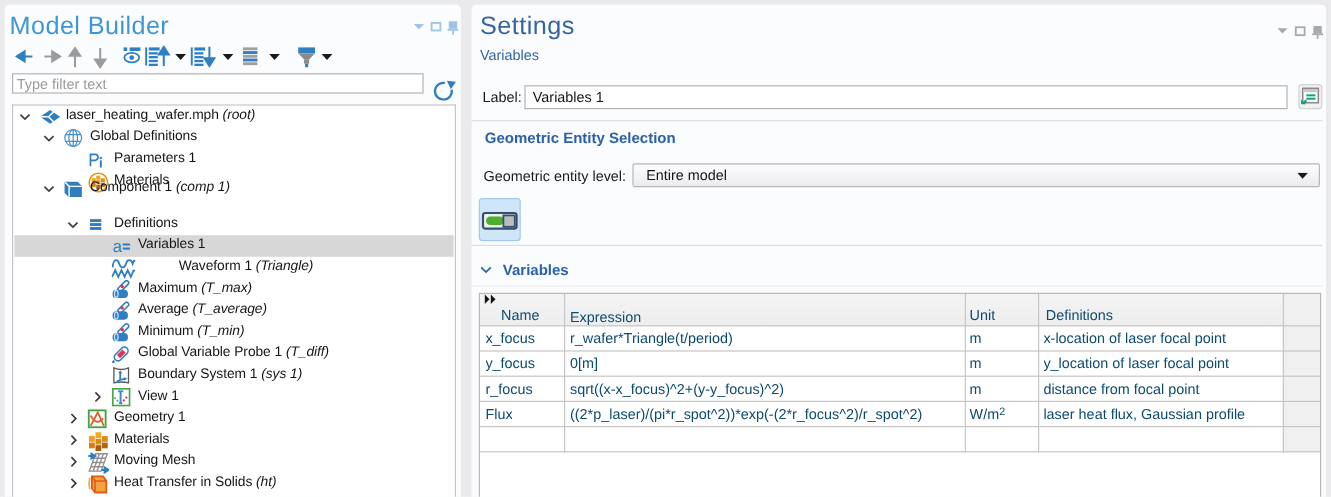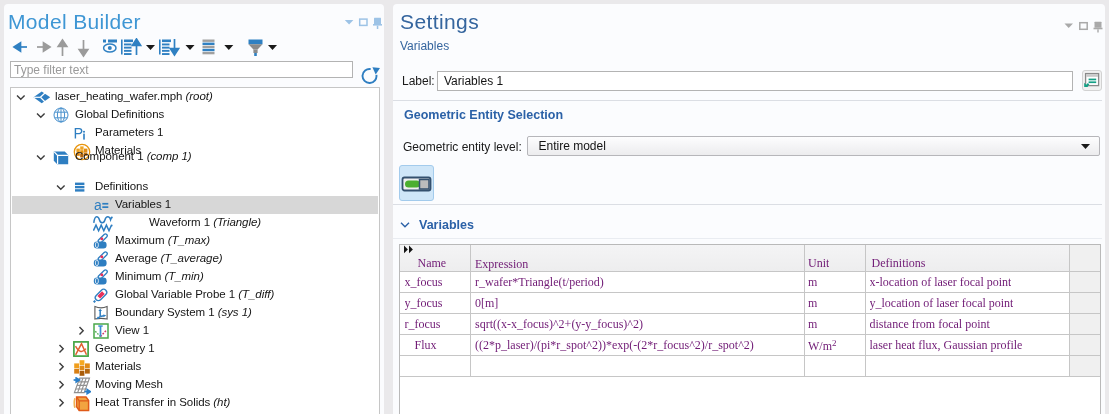--- a/index.html
+++ b/index.html
@@ -7,21 +7,21 @@
   .panel { position:absolute; top:4px; bottom:-4px; background:#fbfcfe; border-radius:4px 4px 0 0; }
   #lp { left:4px; width:380px; }
   #rp { left:393px; width:712px; border-radius:4px 4px 0 0; }
   .abs { position:absolute; }
   .t12 { font-size:12px; color:#1a1a1a; white-space:nowrap; }
   .title { font-size:20px; white-space:nowrap; }
   .treerow { position:absolute; left:1px; right:1px; height:18px; }
   .trtext { position:absolute; top:0; line-height:17.5px; font-size:11.5px; letter-spacing:-0.05px; color:#151515; white-space:nowrap; }
   .icon { position:absolute; }
   .hdrline { position:absolute; left:0; width:709px; height:1px; background:#dbdee4; }
-  .cell { position:absolute; overflow:hidden; font-size:12px; color:#701a75; white-space:nowrap;font-family:Liberation Serif, serif; }
+  .cell { position:absolute; overflow:hidden; font-size:12px; color:#0c4a6e; white-space:nowrap; }
 </style></head>
 <body>
 
 <div class="panel" id="lp">
   <div class="abs title" style="left:4px; top:6px; color:#3e96d4; font-size:21px; letter-spacing:0.35px;">Model Builder</div>
 
   <svg class="abs" style="left:340px; top:13px;" width="40" height="13" viewBox="0 0 40 13">
     <polygon points="0.8,3 9.4,3 5.1,7.4" fill="#9dc3e6"></polygon>
     <rect x="15.7" y="2.1" width="7.3" height="6.3" fill="none" stroke="#9dc3e6" stroke-width="1.5"></rect>
     <g fill="#9dc3e6">
@@ -467,18 +467,18 @@
       <div class="cell" style="left:408px; top:30px;">m</div>
       <div class="cell" style="left:469.5px; top:30px;">x-location of laser focal point</div>
       <div class="cell" style="left:4.5px; top:51px;">y_focus</div>
       <div class="cell" style="left:75px; top:51px;">0[m]</div>
       <div class="cell" style="left:408px; top:51px;">m</div>
       <div class="cell" style="left:469.5px; top:51px;">y_location of laser focal point</div>
       <div class="cell" style="left:4.5px; top:72px;">r_focus</div>
       <div class="cell" style="left:75px; top:72px;">sqrt((x-x_focus)^2+(y-y_focus)^2)</div>
       <div class="cell" style="left:408px; top:72px;">m</div>
       <div class="cell" style="left:469.5px; top:72px;">distance from focal point</div>
-      <div class="cell" style="left:4.5px; top:93px;margin-left:10px;">Flux</div>
+      <div class="cell" style="left:4.5px; top:93px;">Flux</div>
       <div class="cell" style="left:75px; top:93px;">((2*p_laser)/(pi*r_spot^2))*exp(-(2*r_focus^2)/r_spot^2)</div>
       <div class="cell" style="left:408px; top:93px;">W/m<span style="font-size:9px;vertical-align:3.5px">2</span></div>
       <div class="cell" style="left:469.5px; top:93px;">laser heat flux, Gaussian profile</div>
     </div>
 </div>
 
 </body></html>

